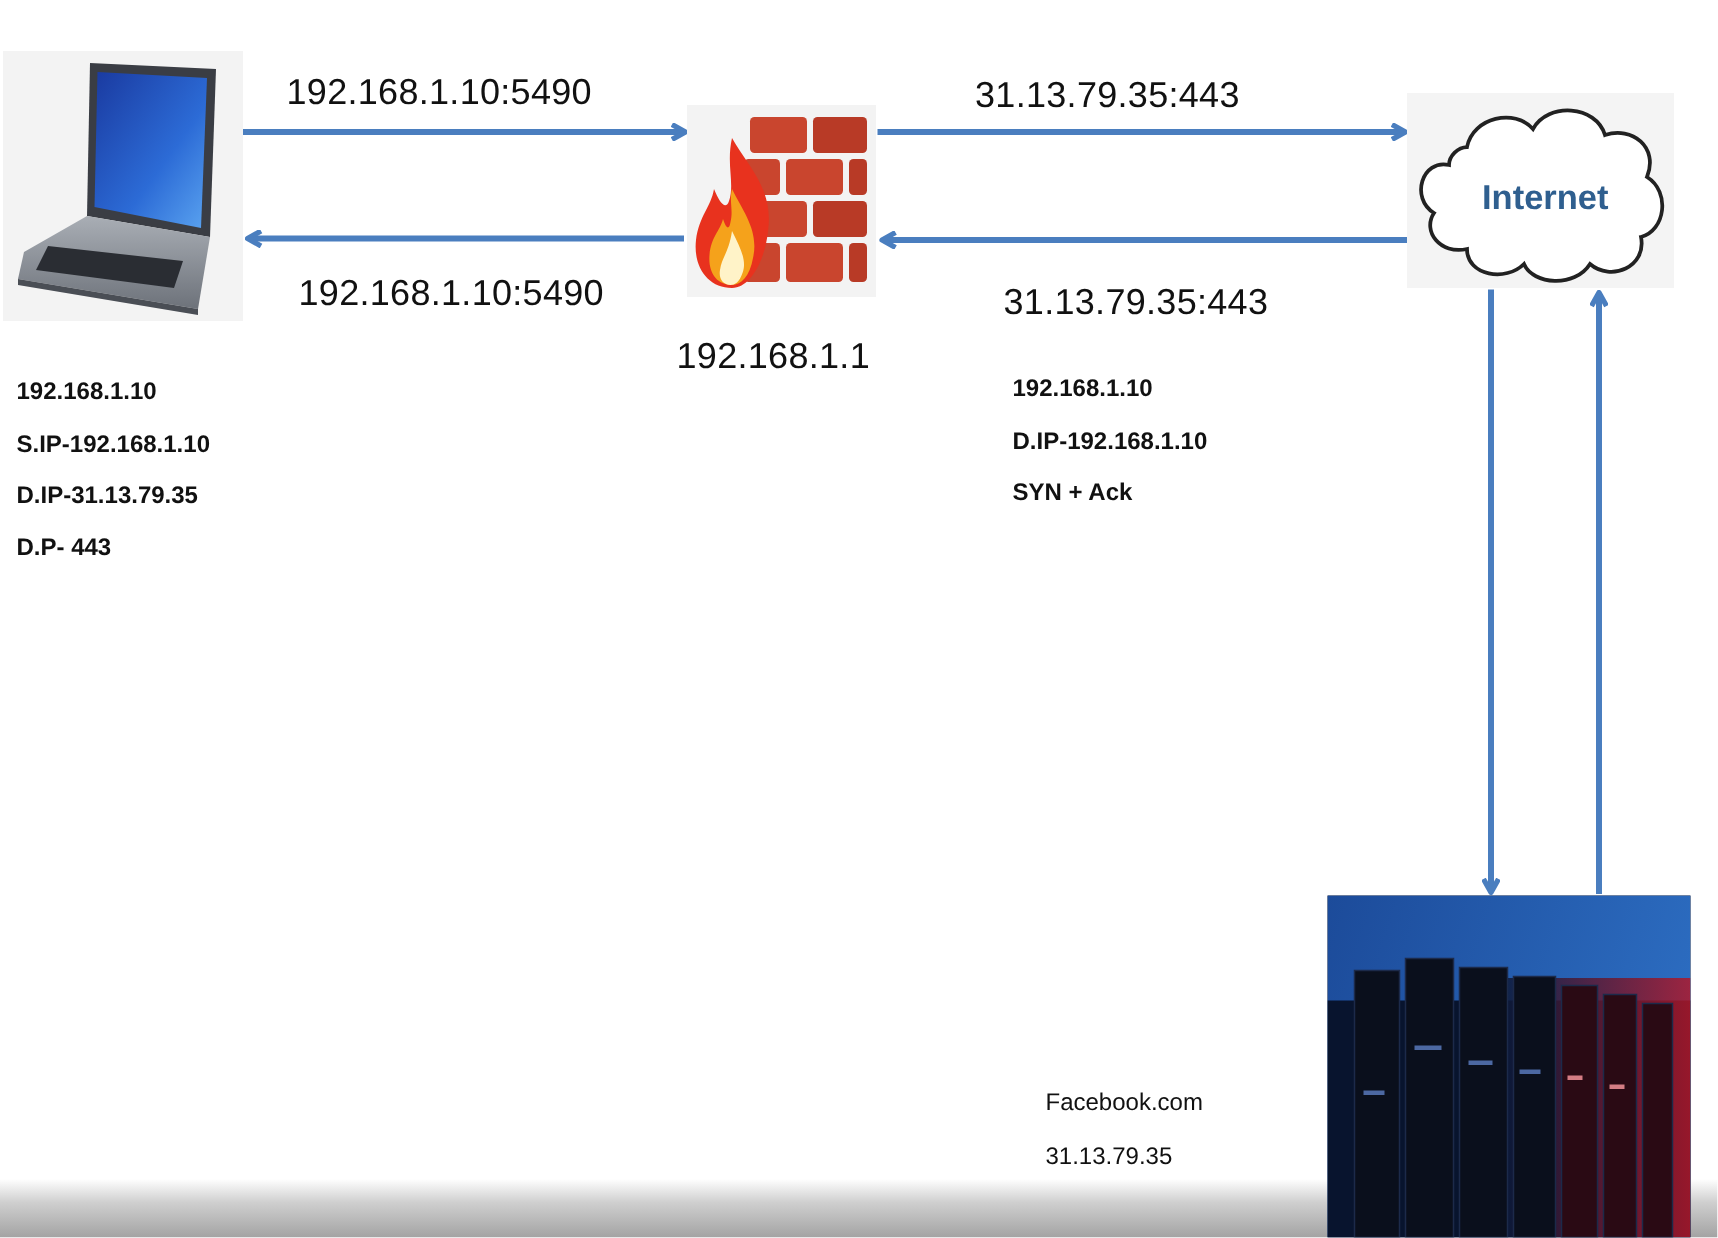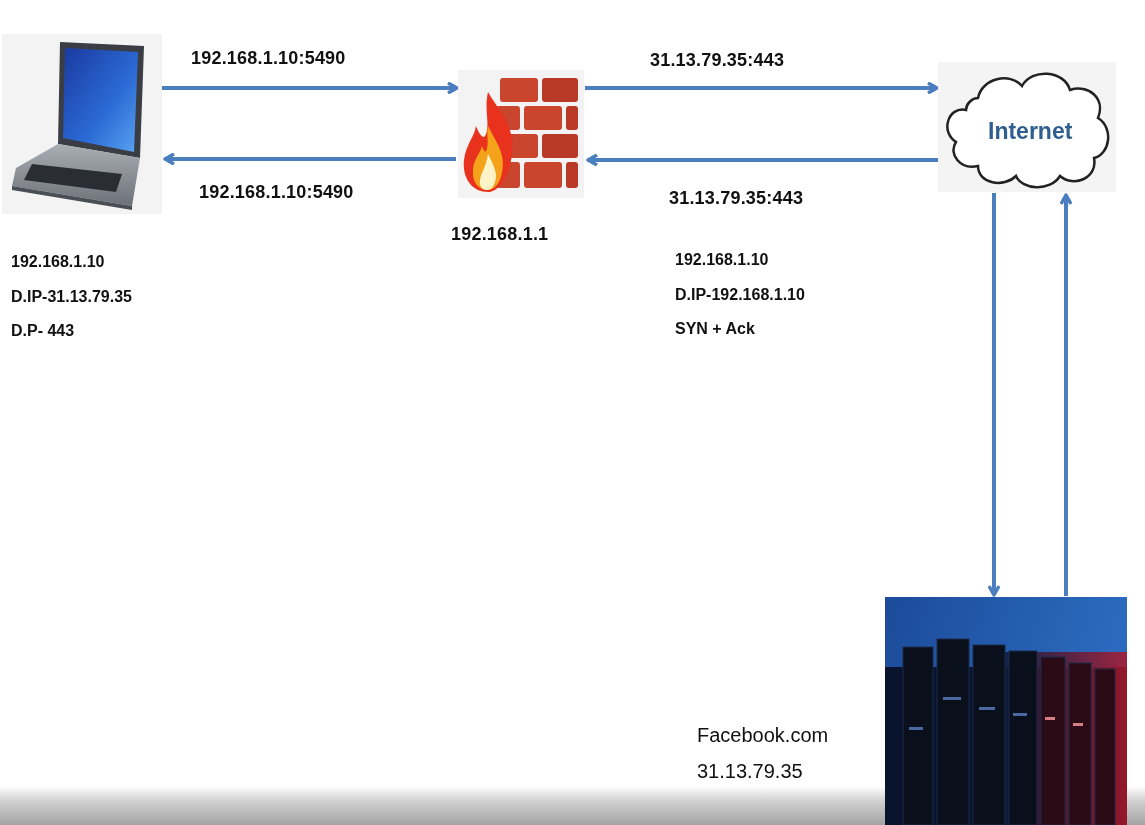--- a/index.html
+++ b/index.html
@@ -3,24 +3,24 @@
 <meta charset="utf-8">
 <style>
   html, body { margin: 0; padding: 0; }
   body {
     width: 1145px; height: 825px; position: relative; overflow: hidden;
     background: #ffffff;
     font-family: "Liberation Sans", "DejaVu Sans", sans-serif;
     color: #111;
   }
   .abs { position: absolute; }
-  .lbl { font-weight: bold; font-size: 18px; white-space: nowrap; letter-spacing: 0.2px; }
+  .lbl { font-weight: normal; font-size: 24px; white-space: nowrap; letter-spacing: 0.2px; }
   .block { font-weight: bold; font-size: 16px; line-height: 34.5px; white-space: nowrap; }
   .block div { white-space: nowrap; }
-  .plain { font-size: 20px; line-height: 35px; white-space: nowrap; color: #111; }
+  .plain { font-size: 16px; line-height: 35px; white-space: nowrap; color: #111; }
   #arrows { position: absolute; left: 0; top: 0; }
   .bottom-bar {
     position: absolute; left: 0; top: 786px; width: 1145px; height: 39px;
     background: linear-gradient(#ffffff, #cfcfcf 40%, #a3a3a3);
   }
   .img-bg { position: absolute; background: #f3f3f3; }
 </style>
 </head>
 <body>
 
@@ -124,20 +124,21 @@
 
 <div class="abs lbl" style="left:191px; top:48px;" data-name="edge-label-client-to-firewall">192.168.1.10:5490</div>
 <div class="abs lbl" style="left:199px; top:182px;" data-name="edge-label-firewall-to-client">192.168.1.10:5490</div>
 <div class="abs lbl" style="left:650px; top:50px;" data-name="edge-label-firewall-to-internet">31.13.79.35:443</div>
 <div class="abs lbl" style="left:669px; top:188px;" data-name="edge-label-internet-to-firewall">31.13.79.35:443</div>
 
 <div class="abs lbl" style="left:451px; top:224px;" data-name="firewall-ip-label">192.168.1.1</div>
 
 <div class="abs block" style="left:11px; top:245px;" data-name="packet-syn-details">
   <div data-name="packet-syn-line">192.168.1.10</div>
+  <div data-name="packet-syn-line">S.IP-192.168.1.10</div>
   <div data-name="packet-syn-line">D.IP-31.13.79.35</div>
   <div data-name="packet-syn-line">D.P- 443</div>
 </div>
 
 <div class="abs block" style="left:675px; top:243px;" data-name="packet-syn-ack-details">
   <div data-name="packet-syn-ack-line">192.168.1.10</div>
   <div data-name="packet-syn-ack-line">D.IP-192.168.1.10</div>
   <div data-name="packet-syn-ack-line">SYN + Ack</div>
 </div>
 

